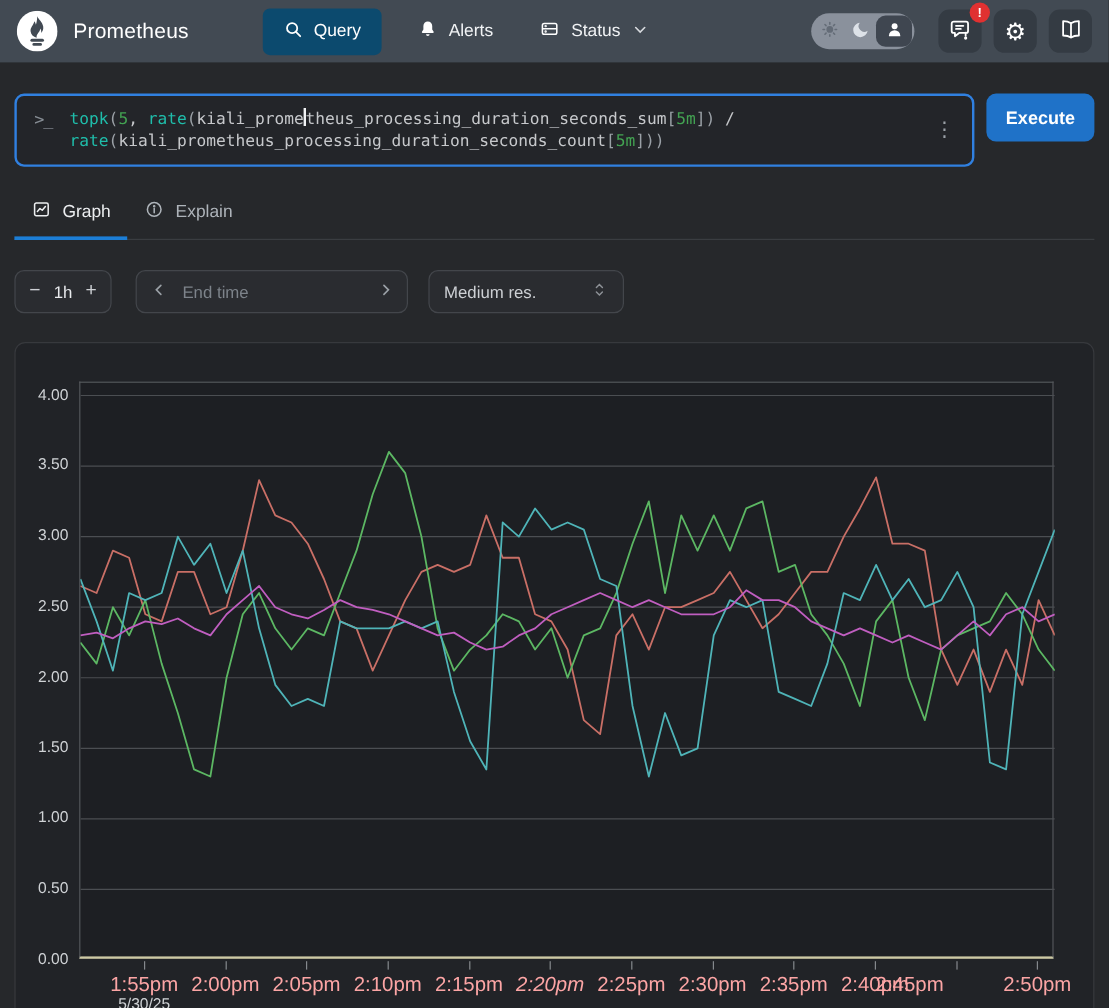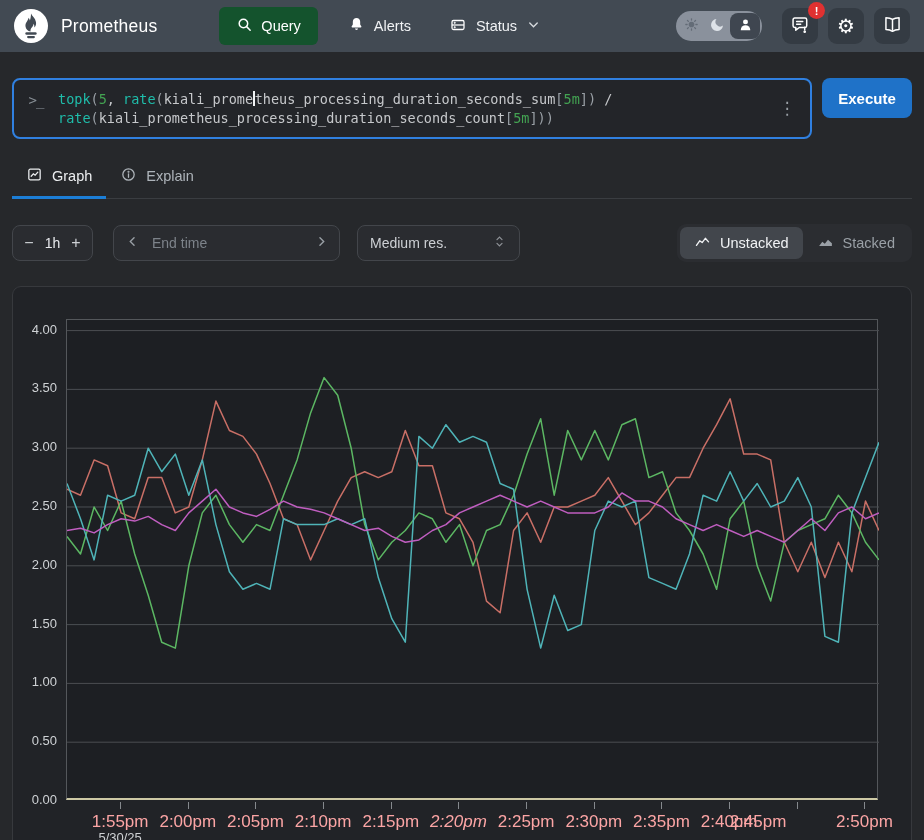--- a/index.html
+++ b/index.html
@@ -4,21 +4,21 @@
 <style>
   * { margin:0; padding:0; box-sizing:border-box; }
   html,body { width:924px; height:840px; overflow:hidden; background:#26282b;
     font-family:"Liberation Sans", sans-serif; color:#e8eaed; }
 
   
   .navbar { height:52px; background:#424a53; display:flex; align-items:center; padding:0 14px; }
   .brand { display:flex; align-items:center; gap:13px; }
   .logo { width:34px; height:34px; flex:none; cursor:pointer; }
   .app-title { font-size:17.5px; color:#fff; letter-spacing:.2px; }
-  .nav-query { margin-left:62px; display:flex; align-items:center; gap:8px; background:#14532d;
+  .nav-query { margin-left:62px; display:flex; align-items:center; gap:8px; background:#0c4a6e;
     border:none; color:#fff; font-size:14.5px; padding:9px 17px; border-radius:6px; cursor:pointer;
     font-family:inherit; }
   .nav-item { display:flex; align-items:center; gap:9px; color:#f1f3f5; font-size:14.5px; cursor:pointer; }
   .nav-item.alerts { margin-left:30px; }
   .nav-item.status { margin-left:38px; }
   .nav-right { margin-left:auto; display:flex; align-items:center; gap:10px; }
   .theme-pill { height:30px; border-radius:16px; background:#8a919c; display:flex; align-items:center;
     padding:2px; margin-right:10px; }
   .theme-seg { width:26px; height:26px; border:none; background:transparent; display:flex;
     align-items:center; justify-content:center; cursor:pointer; border-radius:8px; }
@@ -264,38 +264,20 @@
   <div class="ctl res">
     <span>Medium res.</span>
     <span>
       <svg viewBox="0 0 24 24" width="15" height="15" fill="none" stroke="#8d9196" stroke-width="2" stroke-linecap="round">
         <polyline points="8 9 12 5 16 9"></polyline>
           <polyline points="8 15 12 19 16 15"></polyline>
       </svg>
     </span>
   </div>
 
-  <div class="seg-wrap">
-    <button class="seg-btn active">
-      <span>
-        <svg viewBox="0 0 24 24" width="17" height="17" fill="none" stroke="currentColor" stroke-width="1.9" stroke-linejoin="round" stroke-linecap="round">
-          <path d="M3.5 17.5l4.5-6.5 3.5 2.5 4.5-6 4.5 5"></path>
-        </svg>
-      </span>
-      <span>Unstacked</span>
-    </button>
-    <button class="seg-btn">
-      <span>
-        <svg viewBox="0 0 24 24" width="17" height="17">
-          <path fill="currentColor" d="M3 18.5l4.5-6 3.5 2.5 4.5-5.5 5.5 5v4z"></path>
-        </svg>
-      </span>
-      <span>Stacked</span>
-    </button>
-  </div>
 </div>
 
 <div class="panel" id="panel">
   <div class="plot" id="plot">
     <svg id="chart-svg" width="812" height="481">
         <line x1="0" x2="812" y1="422.19804400977995" y2="422.19804400977995" stroke="#4b4e52" stroke-width="1"></line>
         <line x1="0" x2="812" y1="363.3960880195599" y2="363.3960880195599" stroke="#4b4e52" stroke-width="1"></line>
         <line x1="0" x2="812" y1="304.59413202933985" y2="304.59413202933985" stroke="#4b4e52" stroke-width="1"></line>
         <line x1="0" x2="812" y1="245.7921760391198" y2="245.7921760391198" stroke="#4b4e52" stroke-width="1"></line>
         <line x1="0" x2="812" y1="186.99022004889974" y2="186.99022004889974" stroke="#4b4e52" stroke-width="1"></line>

